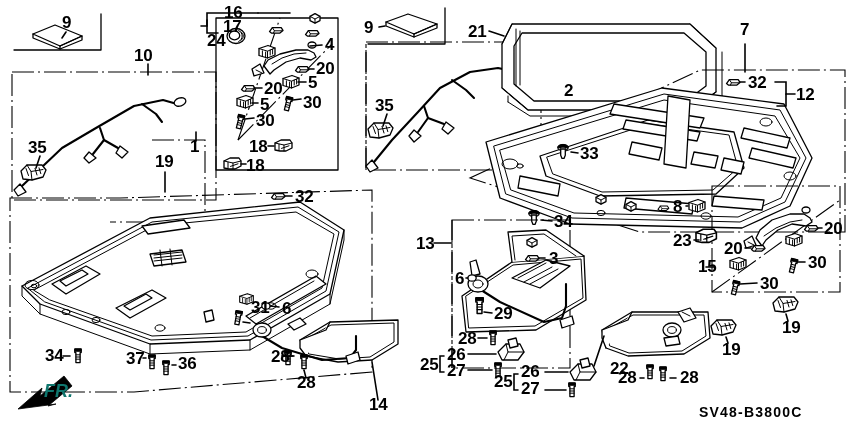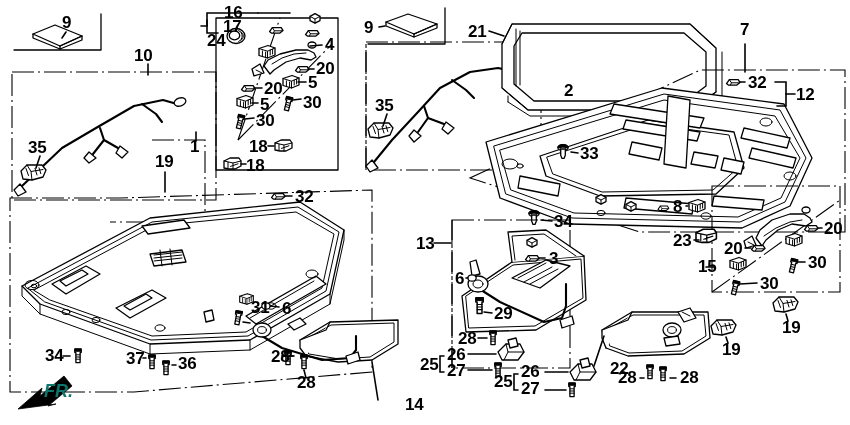--- a/index.html
+++ b/index.html
@@ -457,17 +457,18 @@
   <div class="lbl" style="left:722px;top:341px;">19</div>
   <div class="lbl" style="left:782px;top:319px;">19</div>
 
   <div class="lbl" style="left:45px;top:347px;">34</div>
   <div class="lbl" style="left:126px;top:350px;">37</div>
   <div class="lbl" style="left:178px;top:355px;">36</div>
   <div class="lbl" style="left:282px;top:300px;">6</div>
   <div class="lbl" style="left:251px;top:299px;">31</div>
   <div class="lbl" style="left:271px;top:348px;">28</div>
   <div class="lbl" style="left:297px;top:374px;">28</div>
-  <div class="lbl" style="left:369px;top:396px;margin-left:36px;">14</div>
+  <div class="lbl" style="left:369px;top:396px;">14</div>
 
   <div class="frtxt" style="left:44px;top:381px;">FR.</div>
+  <div class="partno" style="left:699px;top:404px;">SV48-B3800C</div>
 
 </div>
 
 </body></html>

